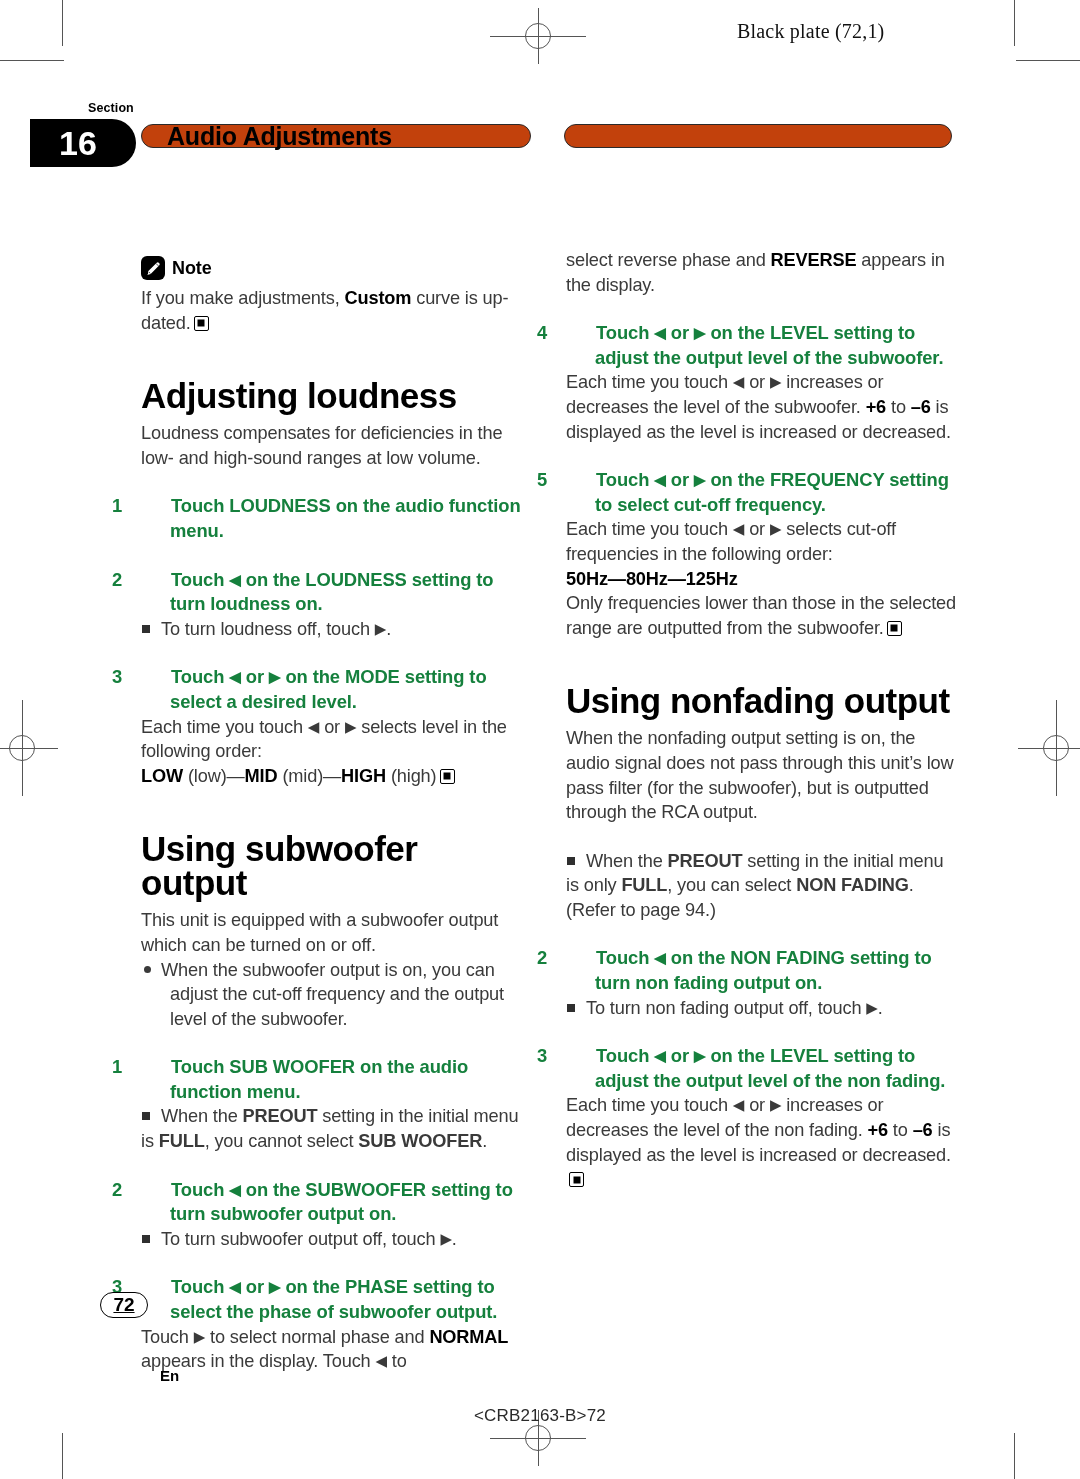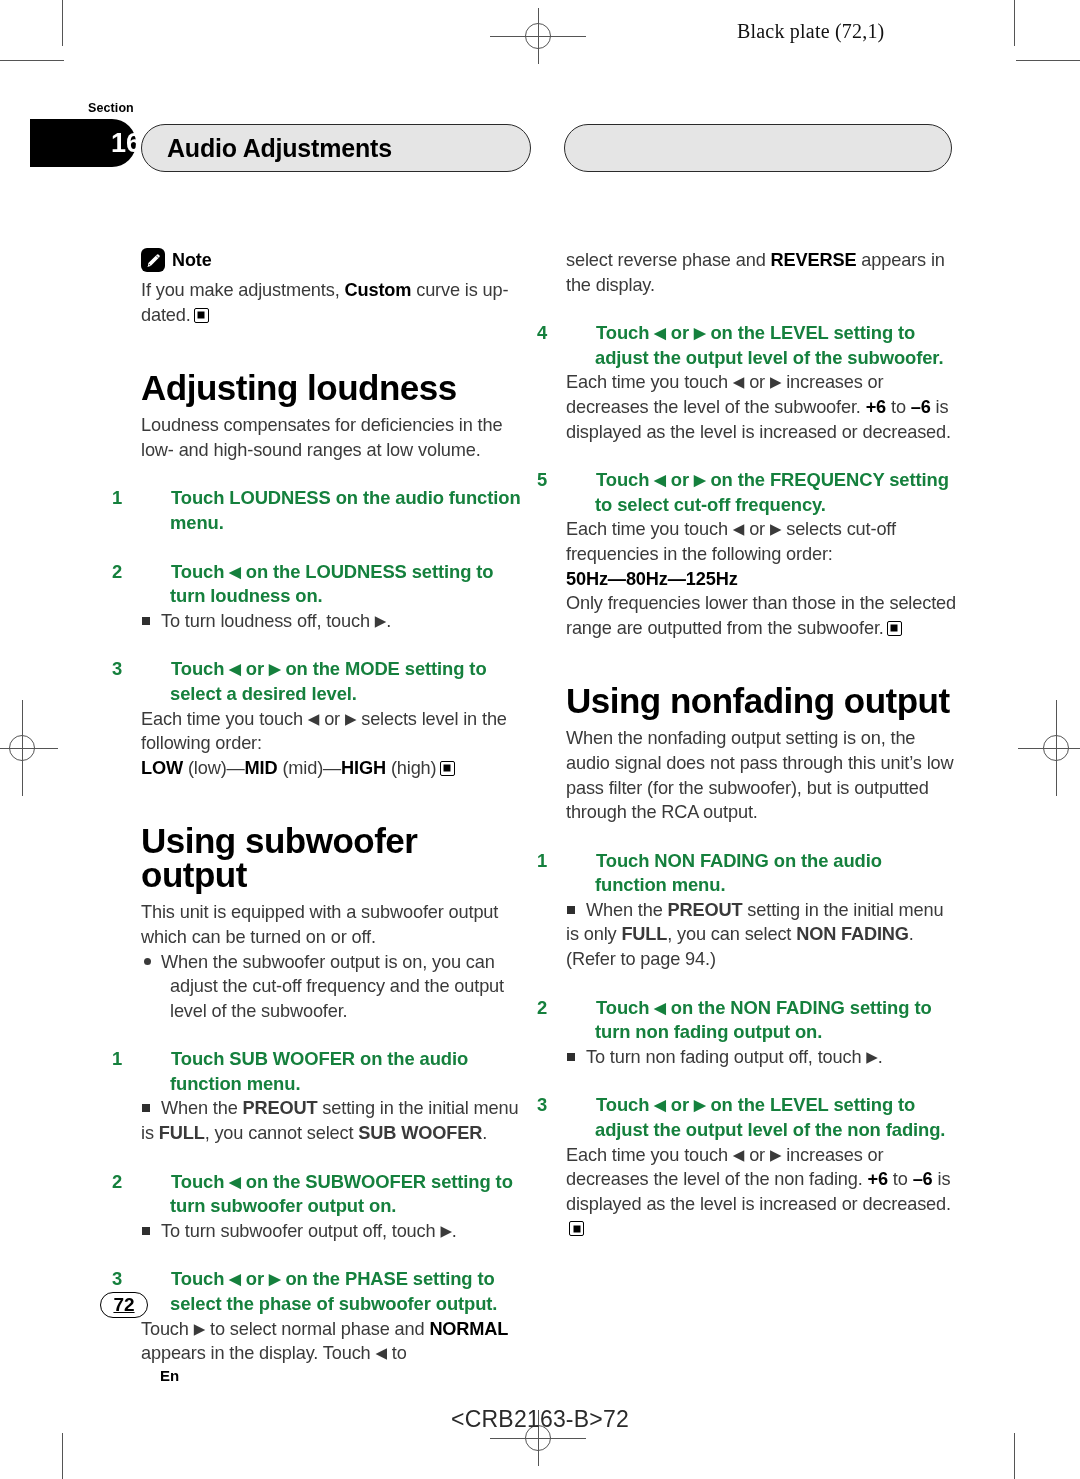--- a/index.html
+++ b/index.html
@@ -28,42 +28,41 @@
     position:absolute;left:88px;top:101px;
     font-size:12.5px;font-weight:bold;letter-spacing:.1px;
   }
   .section-tab{
     position:absolute;left:30px;top:119px;width:106px;height:48px;
     background:#000;border-radius:0 26px 26px 0;
   }
   .section-num{
     position:absolute;left:0;top:0;width:100%;height:100%;
     display:flex;align-items:center;justify-content:center;
-    color:#fff;font-size:27px;font-weight:bold;padding-right:10px;
+    color:#fff;font-size:34px;font-weight:bold;padding-right:10px;
     box-sizing:border-box;
-    margin-left:48px;
   }
   .pill{
     position:absolute;border:1.4px solid #2a2a2a;border-radius:28px;
-    height:48px;box-sizing:border-box;background:#e5e5e5;
+    height:24px;box-sizing:border-box;background:#c2410c;
   }
   .pill-left{left:141px;top:124px;width:390px;}
   .pill-right{left:564px;top:124px;width:388px;}
   .pill-title{
     position:absolute;left:25px;top:50%;transform:translateY(-50%);
     font-size:25px;font-weight:bold;letter-spacing:-.2px;white-space:nowrap;
   }
 
   
   .col{position:absolute;top:248px;width:390px;}
   .col-left{left:141px;}
   .col-right{left:566px;}
 
   
-  .note-head{display:flex;align-items:center;gap:7px;margin:0 0 6px 0;}
+  .note-head{display:flex;align-items:center;gap:7px;margin:8px 0 6px 0;}
   .note-icon{
     width:24px;height:24px;background:#000;border-radius:6px;
     display:inline-flex;align-items:center;justify-content:center;flex:none;
   }
   .note-label{font-size:18px;font-weight:bold;letter-spacing:-.1px;}
 
   p{margin:0;}
   .body{
     font-size:18.2px;line-height:24.6px;color:#3a3a3a;letter-spacing:-.15px;
   }
@@ -111,21 +110,21 @@
   
   .pagenum{
     position:absolute;left:100px;top:1292px;
     width:48px;height:26px;border:1.5px solid #000;border-radius:14px;
     display:flex;align-items:center;justify-content:center;
     font-size:19px;font-weight:bold;box-sizing:border-box;text-decoration:underline;
   }
   .lang{position:absolute;left:160px;top:1356px;font-size:15px;font-weight:bold;margin-top:11px;}
   .crb{
     position:absolute;left:0;right:0;top:1406px;text-align:center;
-    font-size:23px;color:#2a2a2a;letter-spacing:.2px;
+    font-size:17px;color:#2a2a2a;letter-spacing:.2px;
   }
 </style>
 </head>
 <body>
 
 <div class="page">
 
   <div class="trim" style="left:62px;top:0;width:1.4px;height:46px;"></div>
   <div class="trim" style="left:0;top:60px;width:64px;height:1.4px;"></div>
   <div class="trim" style="left:1014px;top:0;width:1.4px;height:46px;"></div>
@@ -239,21 +238,20 @@
     <p class="body">Each time you touch <span class="arrow">◀</span> or <span class="arrow">▶</span> selects cut-off frequencies in the following order:<br><b>50Hz—80Hz—125Hz</b><br>Only frequencies lower than those in the selected range are outputted from the subwoofer.<span class="endmark"></span></p>
 
     <div class="sp-xl"></div>
 
     <h2>Using nonfading output</h2>
     <div style="height:8px"></div>
     <p class="body">When the nonfading output setting is on, the audio signal does not pass through this unit’s low pass filter (for the subwoofer), but is outputted through the RCA output.</p>
 
     <div class="sp-md"></div>
 
-    <p class="step hang"><span class="num">1</span>Touch NON FADING on the audio function menu.</p>
     <p class="dash-item"><span class="sq-bullet"></span>When the <b>PREOUT</b> setting in the initial menu is only <b>FULL</b>, you can select <b>NON FADING</b>. (Refer to page 94.)</p>
 
     <div class="sp-md"></div>
 
     <p class="step hang"><span class="num">2</span>Touch <span class="arrow">◀</span> on the NON FADING setting to turn non fading output on.</p>
     <p class="dash-item hang"><span class="sq-bullet"></span>To turn non fading output off, touch <span class="arrow">▶</span>.</p>
 
     <div class="sp-md"></div>
 
     <p class="step hang"><span class="num">3</span>Touch <span class="arrow">◀</span> or <span class="arrow">▶</span> on the LEVEL setting to adjust the output level of the non fading.</p>

